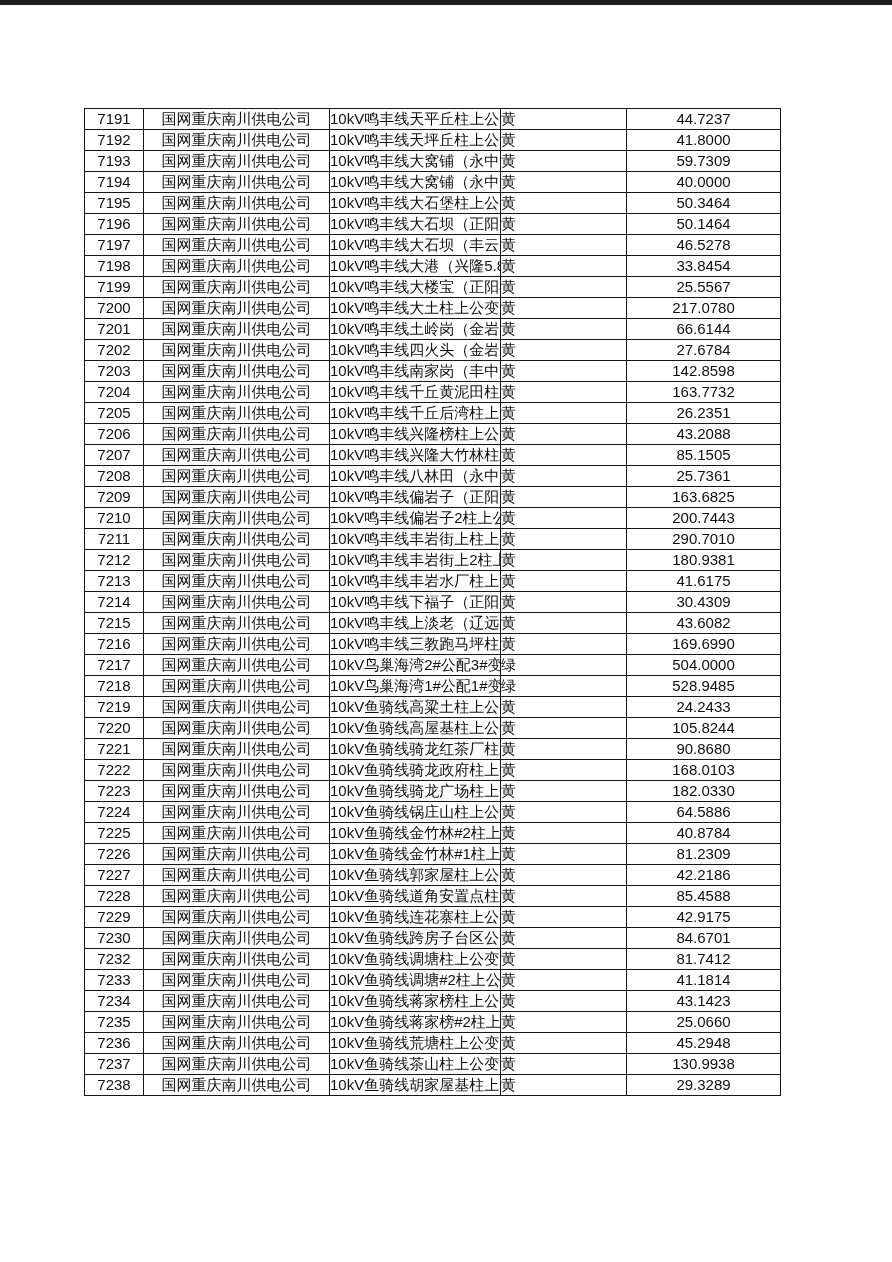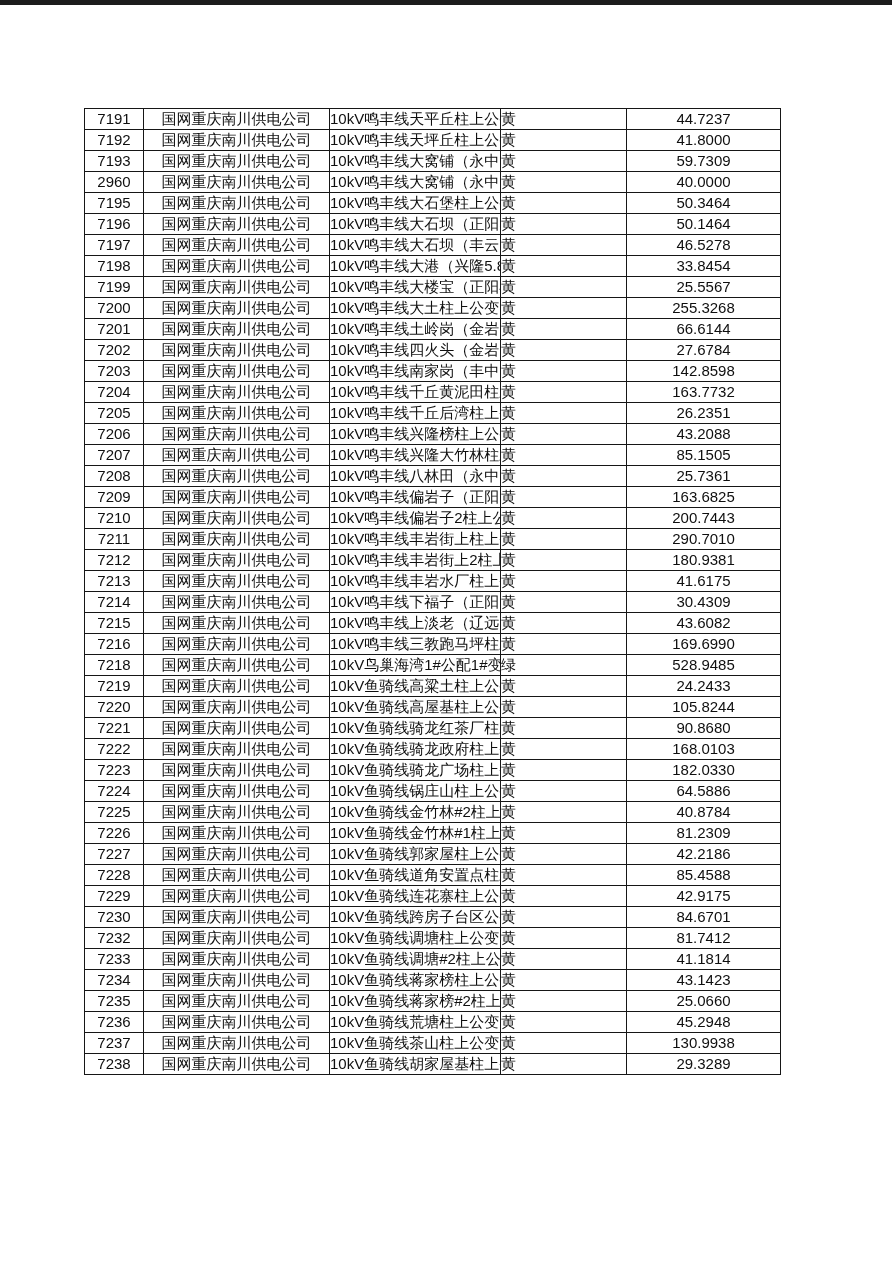--- a/index.html
+++ b/index.html
@@ -80,21 +80,21 @@
           <td class="c-value">41.8000</td>
         </tr>
         <tr>
           <td class="c-index">7193</td>
           <td class="c-company">国网重庆南川供电公司</td>
           <td class="c-line">10kV鸣丰线大窝铺（永中1村</td>
           <td class="c-grade">黄</td>
           <td class="c-value">59.7309</td>
         </tr>
         <tr>
-          <td class="c-index">2960</td>
+          <td class="c-index">7194</td>
           <td class="c-company">国网重庆南川供电公司</td>
           <td class="c-line">10kV鸣丰线大窝铺（永中1村</td>
           <td class="c-grade">黄</td>
           <td class="c-value">40.0000</td>
         </tr>
         <tr>
           <td class="c-index">7195</td>
           <td class="c-company">国网重庆南川供电公司</td>
           <td class="c-line">10kV鸣丰线大石堡柱上公变</td>
           <td class="c-grade">黄</td>
@@ -126,21 +126,21 @@
           <td class="c-company">国网重庆南川供电公司</td>
           <td class="c-line">10kV鸣丰线大楼宝（正阳4村</td>
           <td class="c-grade">黄</td>
           <td class="c-value">25.5567</td>
         </tr>
         <tr>
           <td class="c-index">7200</td>
           <td class="c-company">国网重庆南川供电公司</td>
           <td class="c-line">10kV鸣丰线大土柱上公变</td>
           <td class="c-grade">黄</td>
-          <td class="c-value">255.3268</td>
+          <td class="c-value">217.0780</td>
         </tr>
         <tr>
           <td class="c-index">7201</td>
           <td class="c-company">国网重庆南川供电公司</td>
           <td class="c-line">10kV鸣丰线土岭岗（金岩2社</td>
           <td class="c-grade">黄</td>
           <td class="c-value">66.6144</td>
         </tr>
         <tr>
           <td class="c-index">7202</td>
@@ -239,20 +239,27 @@
           <td class="c-line">10kV鸣丰线上淡老（辽远1村</td>
           <td class="c-grade">黄</td>
           <td class="c-value">43.6082</td>
         </tr>
         <tr>
           <td class="c-index">7216</td>
           <td class="c-company">国网重庆南川供电公司</td>
           <td class="c-line">10kV鸣丰线三教跑马坪柱上</td>
           <td class="c-grade">黄</td>
           <td class="c-value">169.6990</td>
+        </tr>
+        <tr>
+          <td class="c-index">7217</td>
+          <td class="c-company">国网重庆南川供电公司</td>
+          <td class="c-line">10kV鸟巢海湾2#公配3#变</td>
+          <td class="c-grade">绿</td>
+          <td class="c-value">504.0000</td>
         </tr>
         <tr>
           <td class="c-index">7218</td>
           <td class="c-company">国网重庆南川供电公司</td>
           <td class="c-line">10kV鸟巢海湾1#公配1#变</td>
           <td class="c-grade">绿</td>
           <td class="c-value">528.9485</td>
         </tr>
         <tr>
           <td class="c-index">7219</td>

